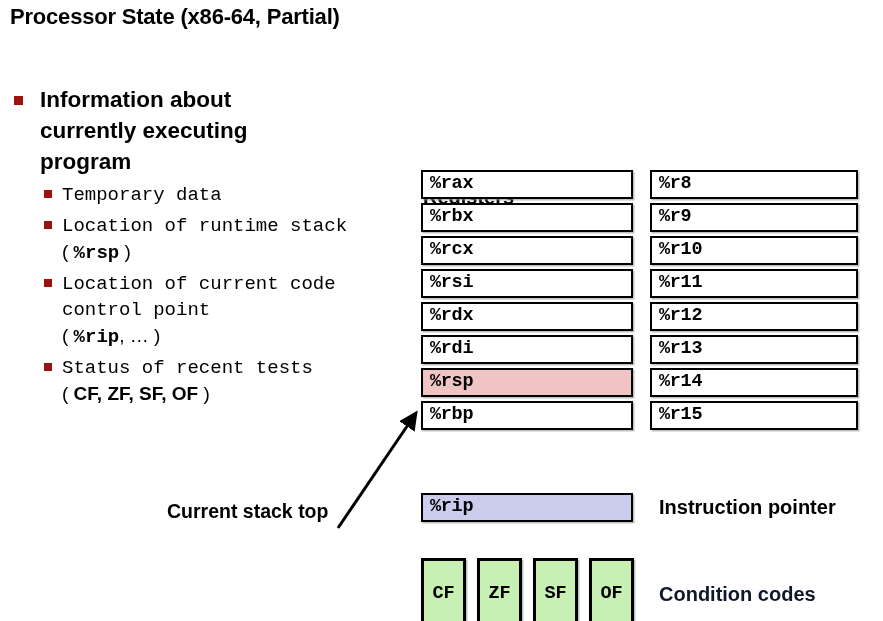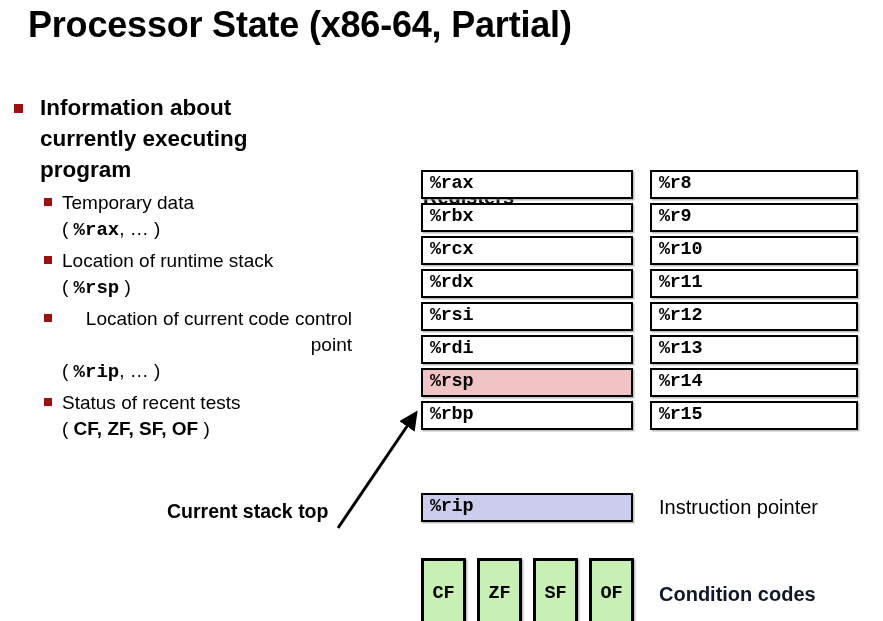--- a/index.html
+++ b/index.html
@@ -12,34 +12,34 @@
     height: 621px;
     position: relative;
     overflow: hidden;
     font-family: "Liberation Sans", sans-serif;
     color: #000000;
   }
 
   
   #slide-title {
     position: absolute;
-    left: 28px;
+    left: 10px;
     top: 4px;
-    font-size: 36px;
+    font-size: 22px;
     font-weight: bold;
     letter-spacing: -0.2px;
     color: #000000;
     white-space: nowrap;
   }
 
   
   #bullet-column {
     position: absolute;
     left: 10px;
-    top: 92px;
+    top: 84px;
     width: 400px;
   }
 
   .l1-item {
     position: relative;
     padding-left: 30px;
     font-size: 22.5px;
     font-weight: bold;
     line-height: 31px;
     width: 240px;
@@ -53,20 +53,21 @@
     background: #9d1111;
   }
 
   .l2-item {
     position: relative;
     padding-left: 52px;
     font-size: 19px;
     font-weight: normal;
     line-height: 26px;
     margin-top: 5px;
+    font-family: Liberation Mono, monospace;
   }
   .l2-item .sqbullet {
     position: absolute;
     left: 34px;
     top: 8px;
     width: 8px;
     height: 8px;
     background: #9d1111;
   }
   .l2-sub {
@@ -160,21 +161,21 @@
   #rip-box span {
     font-family: "Liberation Mono", "DejaVu Sans Mono", monospace;
     font-weight: bold;
     font-size: 18.5px;
     line-height: 1;
     letter-spacing: -0.3px;
   }
   #instruction-pointer-label {
     margin-left: 26px;
     font-size: 20px;
-    font-weight: normal;
+    font-weight: bold;
     white-space: nowrap;
   }
 
   
   #cc-row {
     position: absolute;
     left: 421px;
     top: 558px;
     display: flex;
     align-items: center;
@@ -214,33 +215,30 @@
 
   <div class="l1-item">
     <span class="sqbullet"></span>
     <span>Information about currently executing program</span>
   </div>
 
   <div class="l2-item">
     <span class="sqbullet"></span>
     <span>Temporary data</span>
   </div>
-  <div class="l2-sub">
-    <span>( </span><span class="mono-b">%rax</span><span>, … )</span>
-  </div>
 
   <div class="l2-item">
     <span class="sqbullet"></span>
     <span>Location of runtime stack</span>
   </div>
   <div class="l2-sub">
     <span>( </span><span class="mono-b">%rsp</span><span> )</span>
   </div>
 
-  <div class="l2-item" style="width:290px;text-align:right;">
+  <div class="l2-item" style="width:290px;">
     <span class="sqbullet"></span>
     <span>Location of current code control point</span>
   </div>
   <div class="l2-sub">
     <span>( </span><span class="mono-b">%rip</span><span>, … )</span>
   </div>
 
   <div class="l2-item">
     <span class="sqbullet"></span>
     <span>Status of recent tests</span>
@@ -268,24 +266,24 @@
   <div class="reg-box">
       <span>%rax</span>
     </div>
   <div class="reg-box">
       <span>%rbx</span>
     </div>
   <div class="reg-box">
       <span>%rcx</span>
     </div>
   <div class="reg-box">
+      <span>%rsi</span>
+    </div>
+  <div class="reg-box">
       <span>%rdx</span>
-    </div>
-  <div class="reg-box">
-      <span>%rsi</span>
     </div>
   <div class="reg-box">
       <span>%rdi</span>
     </div>
   <div class="reg-box highlight-rsp">
       <span>%rsp</span>
     </div>
   <div class="reg-box">
       <span>%rbp</span>
     </div>

